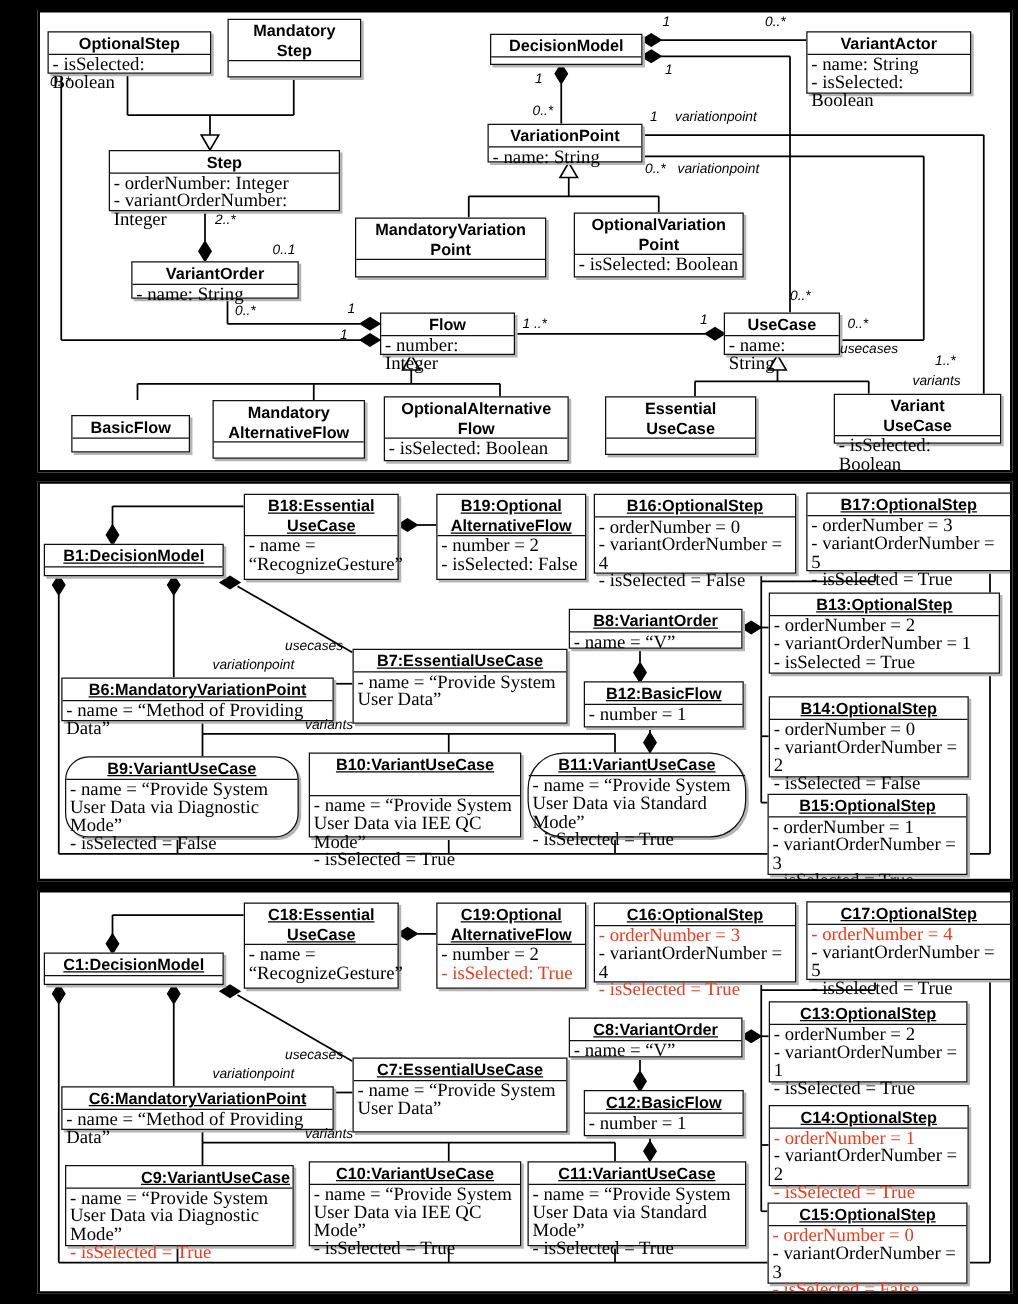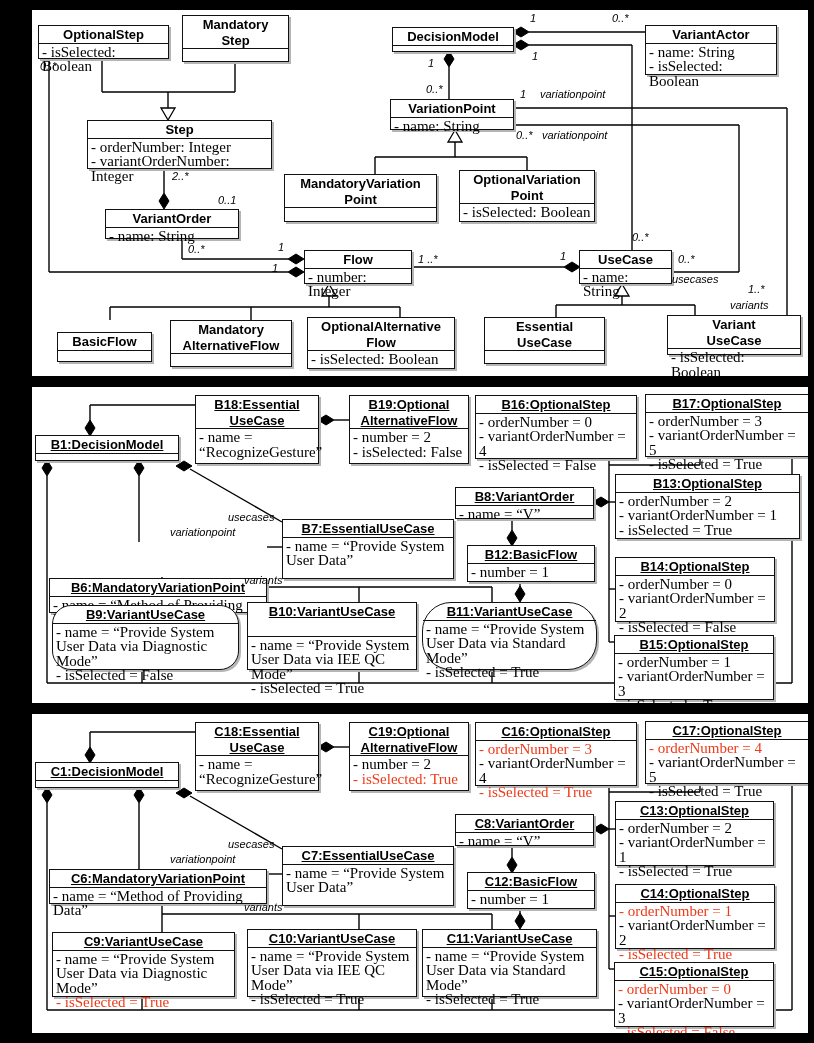--- a/index.html
+++ b/index.html
@@ -337,21 +337,21 @@
       </div>
     </div>
     <div class="uml-box" style="left: 250px; top: 132px; width: 172px; height: 60px;">
       <div class="uml-title u">
         <div>B7:EssentialUseCase</div>
       </div>
       <div class="uml-attrs">
         <div>- name = “Provide System User Data”</div>
       </div>
     </div>
-    <div class="uml-box" style="left: 17px; top: 155px; width: 218px; height: 35px; margin-top: 36px;">
+    <div class="uml-box" style="left: 17px; top: 155px; width: 218px; height: 35px;">
       <div class="uml-title u">
         <div>B6:MandatoryVariationPoint</div>
       </div>
       <div class="uml-attrs">
         <div>- name = “Method of Providing Data”</div>
       </div>
     </div>
     <div class="uml-box" style="left: 435px; top: 158px; width: 128px; height: 37px;">
       <div class="uml-title u">
         <div>B12:BasicFlow</div>
@@ -539,21 +539,21 @@
     <div class="uml-box" style="left: 583px; top: 170px; width: 160px; height: 65px;">
       <div class="uml-title u">
         <div>C14:OptionalStep</div>
       </div>
       <div class="uml-attrs">
         <div class="red">- orderNumber = 1</div>
         <div>- variantOrderNumber = 2</div>
         <div class="red">- isSelected = True</div>
       </div>
     </div>
-    <div class="uml-box" style="left: 20px; top: 218px; width: 183px; height: 65px;">
+    <div class="uml-box" style="left: 20px; top: 218px; width: 183px; height: 65px; align-items: flex-end;">
       <div class="uml-title u">
         <div>C9:VariantUseCase</div>
       </div>
       <div class="uml-attrs">
         <div>- name = “Provide System User Data via Diagnostic Mode”</div>
         <div class="red">- isSelected = True</div>
       </div>
     </div>
     <div class="uml-box" style="left: 215px; top: 215px; width: 170px; height: 68px;">
       <div class="uml-title u">

